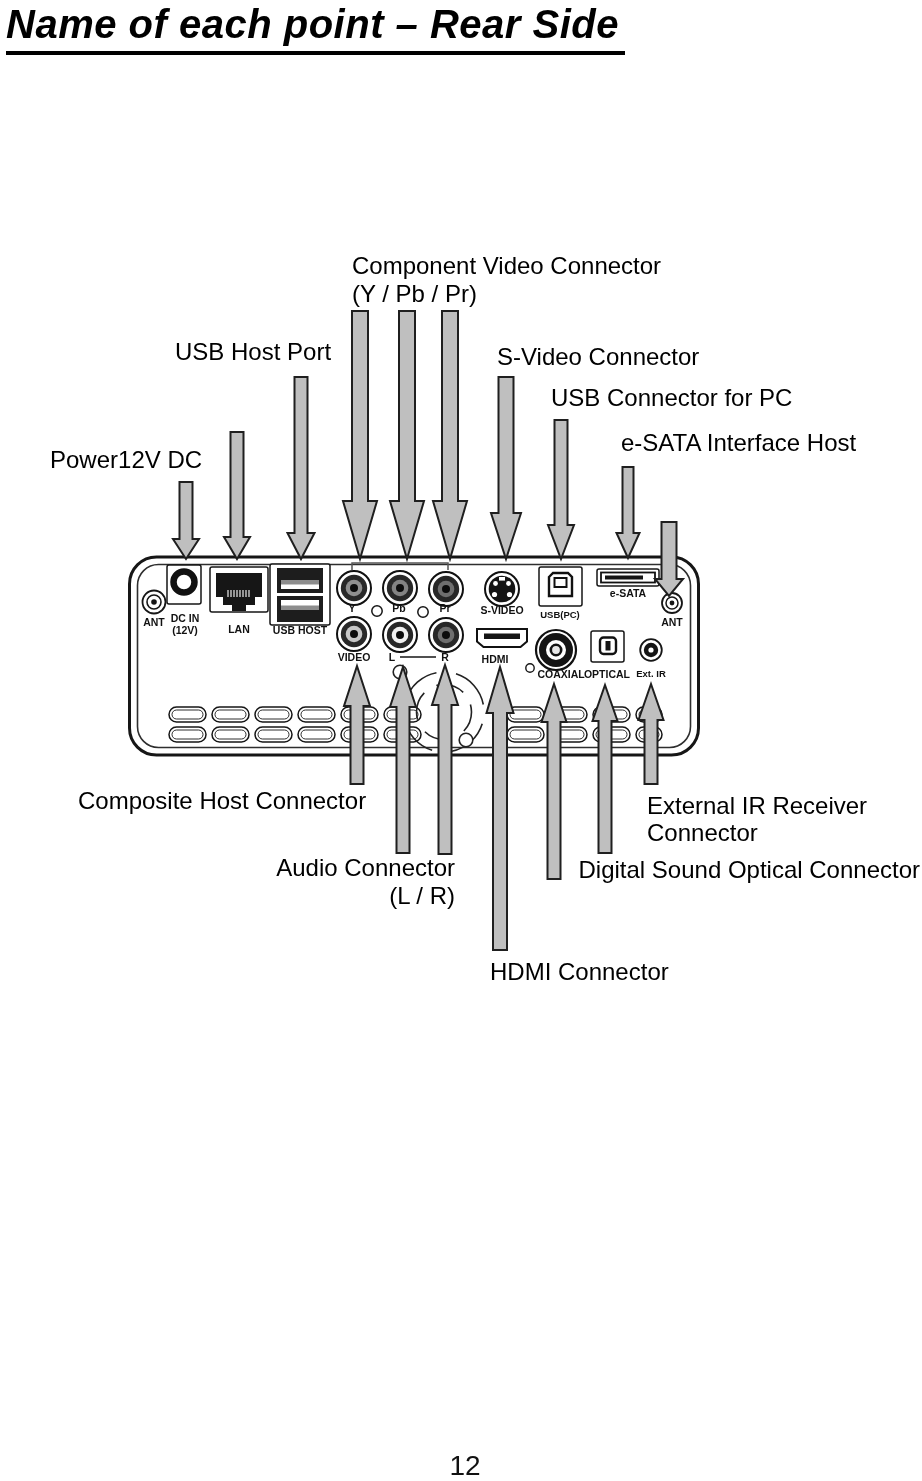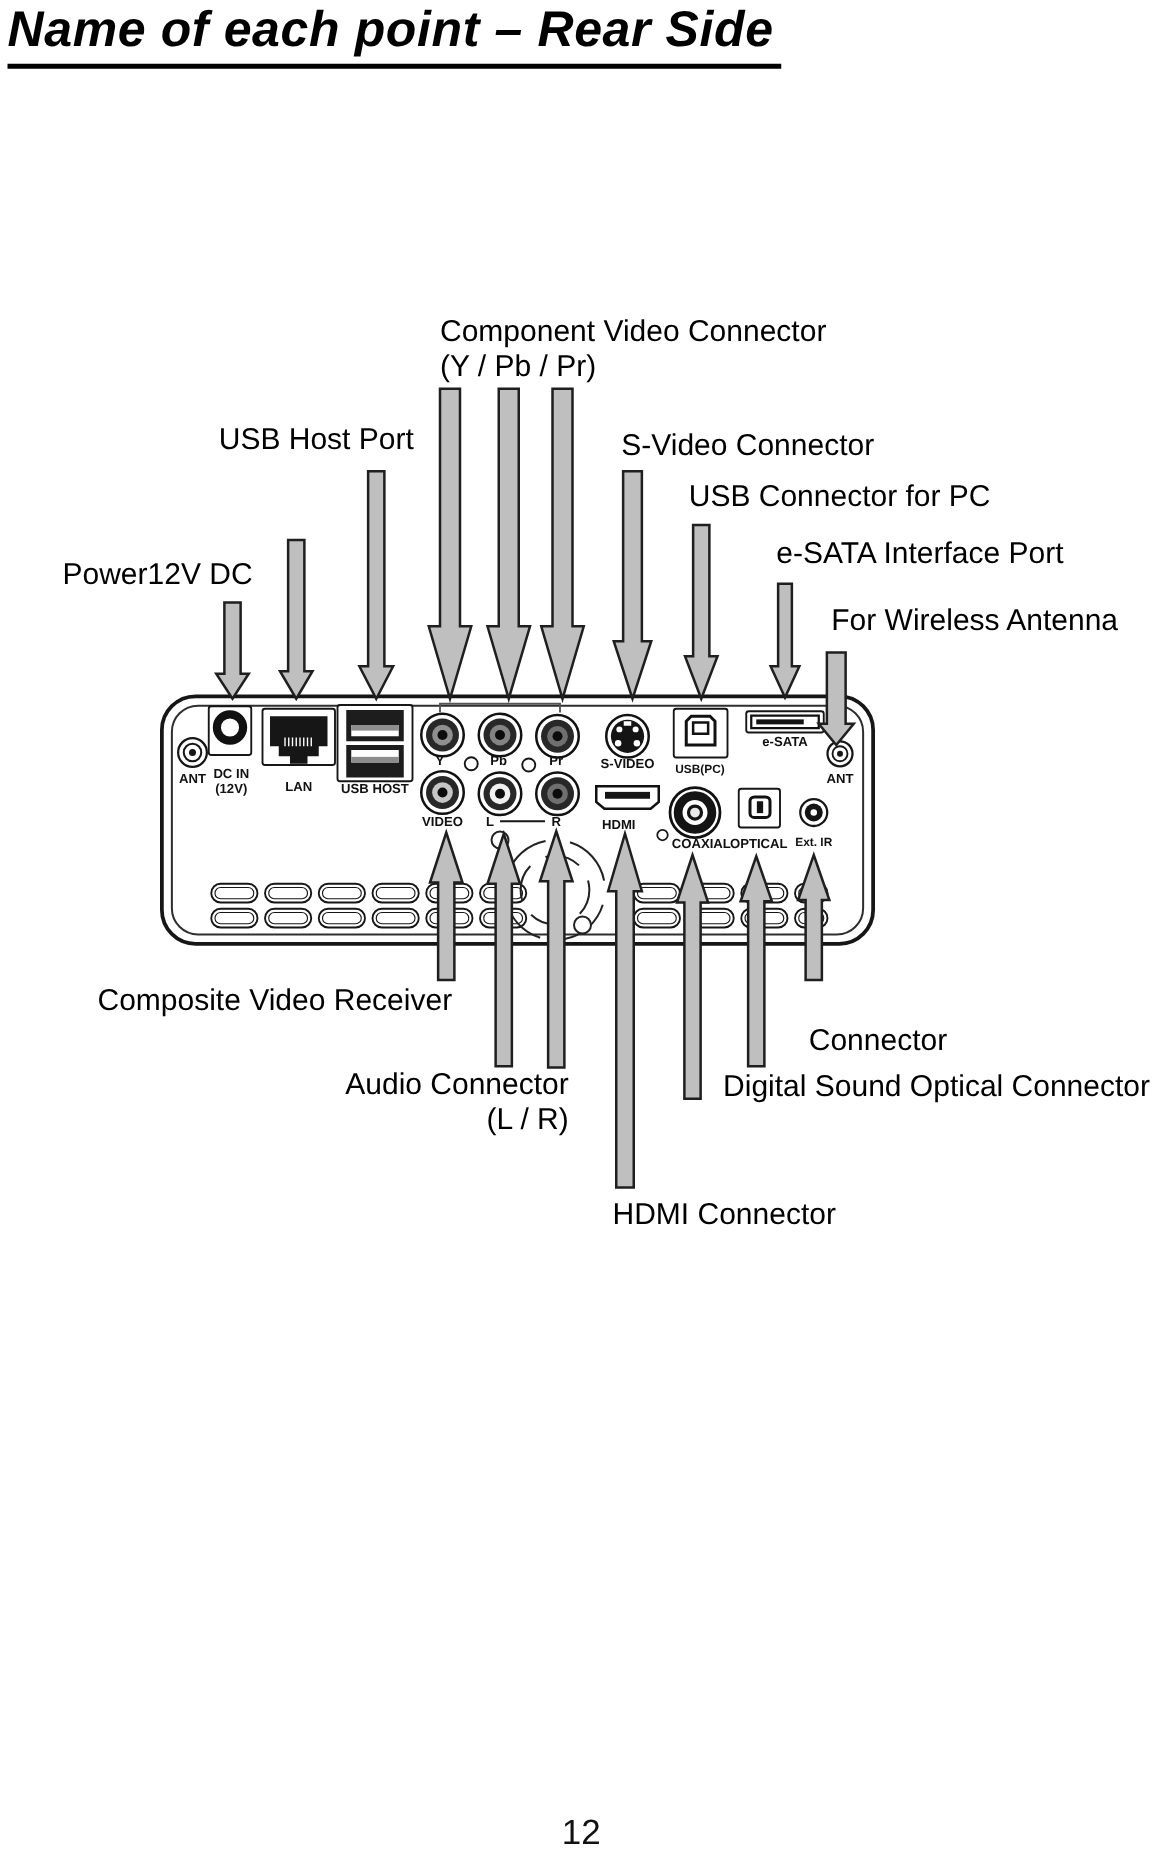--- a/index.html
+++ b/index.html
@@ -24,24 +24,24 @@
 
 <div id="page">
 
   <div id="title">Name of each point – Rear Side</div>
 
   <div class="callout" style="left:352px;top:252px">Component Video Connector</div>
   <div class="callout" style="left:352px;top:280px">(Y / Pb / Pr)</div>
   <div class="callout" style="left:175px;top:338px">USB Host Port</div>
   <div class="callout" style="left:497px;top:343px">S-Video Connector</div>
   <div class="callout" style="left:551px;top:384px">USB Connector for PC</div>
-  <div class="callout" style="left:621px;top:429px">e-SATA Interface Port</div>
+  <div class="callout" style="left:621px;top:429px">e-SATA Interface Host</div>
   <div class="callout" style="left:50px;top:446px">Power12V DC</div>
-  <div class="callout" style="left:665px;top:483px">For Wireless Antenna</div>
-  <div class="callout" style="left:78px;top:787px">Composite Video Receiver</div>
+  <div class="callout" style="left:78px;top:787px">Composite Host Connector</div>
+  <div class="callout" style="left:647px;top:792px">External IR Receiver</div>
   <div class="callout" style="left:647px;top:819px">Connector</div>
   <div class="callout r" style="right:467px;top:854px">Audio Connector</div>
   <div class="callout r" style="right:467px;top:882px">(L / R)</div>
   <div class="callout r" style="right:2px;top:856px">Digital Sound Optical Connector</div>
   <div class="callout" style="left:490px;top:958px">HDMI Connector</div>
 
   <svg id="diagram" width="922" height="1481" viewBox="0 0 922 1481">
 
     <g>
       <rect x="129.5" y="557" width="569" height="198" rx="27" fill="#fff" stroke="#161616" stroke-width="3"></rect>

